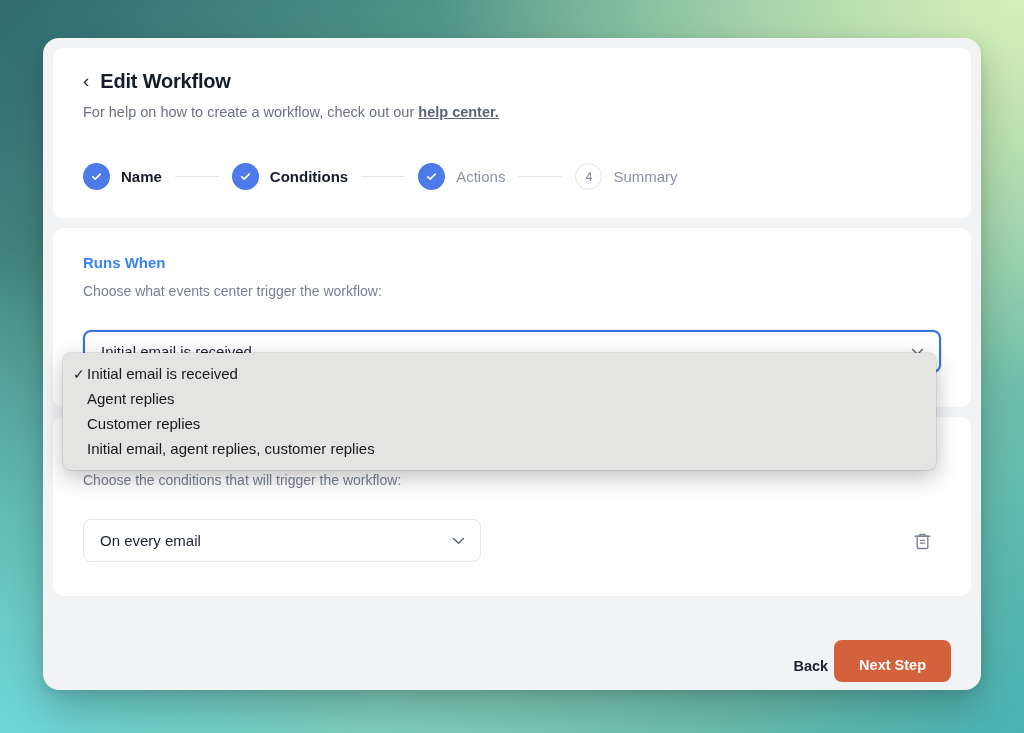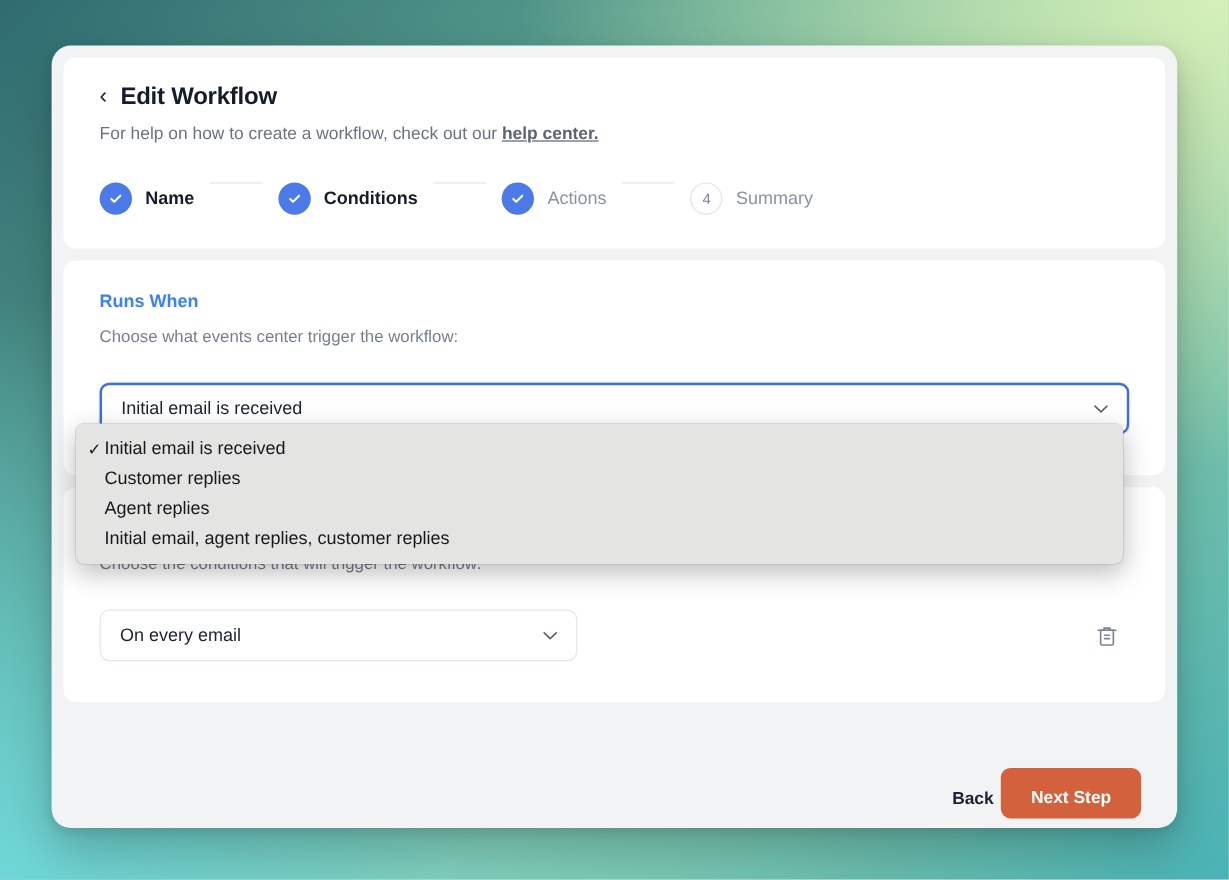--- a/index.html
+++ b/index.html
@@ -78,23 +78,23 @@
 
   .subtitle .link {
     color: #5a6472;
     text-decoration: underline;
     font-weight: bold;
     cursor: pointer;
   }
 
   
   .stepper {
-    margin-top: 30px;
-    display: flex;
-    align-items: flex-start;
+    margin-top: 41px;
+    display: flex;
+    align-items: center;
   }
 
   .step {
     display: flex;
     align-items: center;
     gap: 11px;
     cursor: pointer;
   }
 
   .step-bubble {
@@ -371,23 +371,23 @@
 
 </div>
 
 <div class="dropdown-popup">
   <div class="dd-item">
     <span class="dd-check">✓</span>
     <span>Initial email is received</span>
   </div>
   <div class="dd-item">
     <span class="dd-check"></span>
-    <span>Customer replies</span>
+    <span>Agent replies</span>
   </div>
   <div class="dd-item">
     <span class="dd-check"></span>
-    <span>Agent replies</span>
+    <span>Customer replies</span>
   </div>
   <div class="dd-item">
     <span class="dd-check"></span>
     <span>Initial email, agent replies, customer replies</span>
   </div>
 </div>
 
 </body></html>

